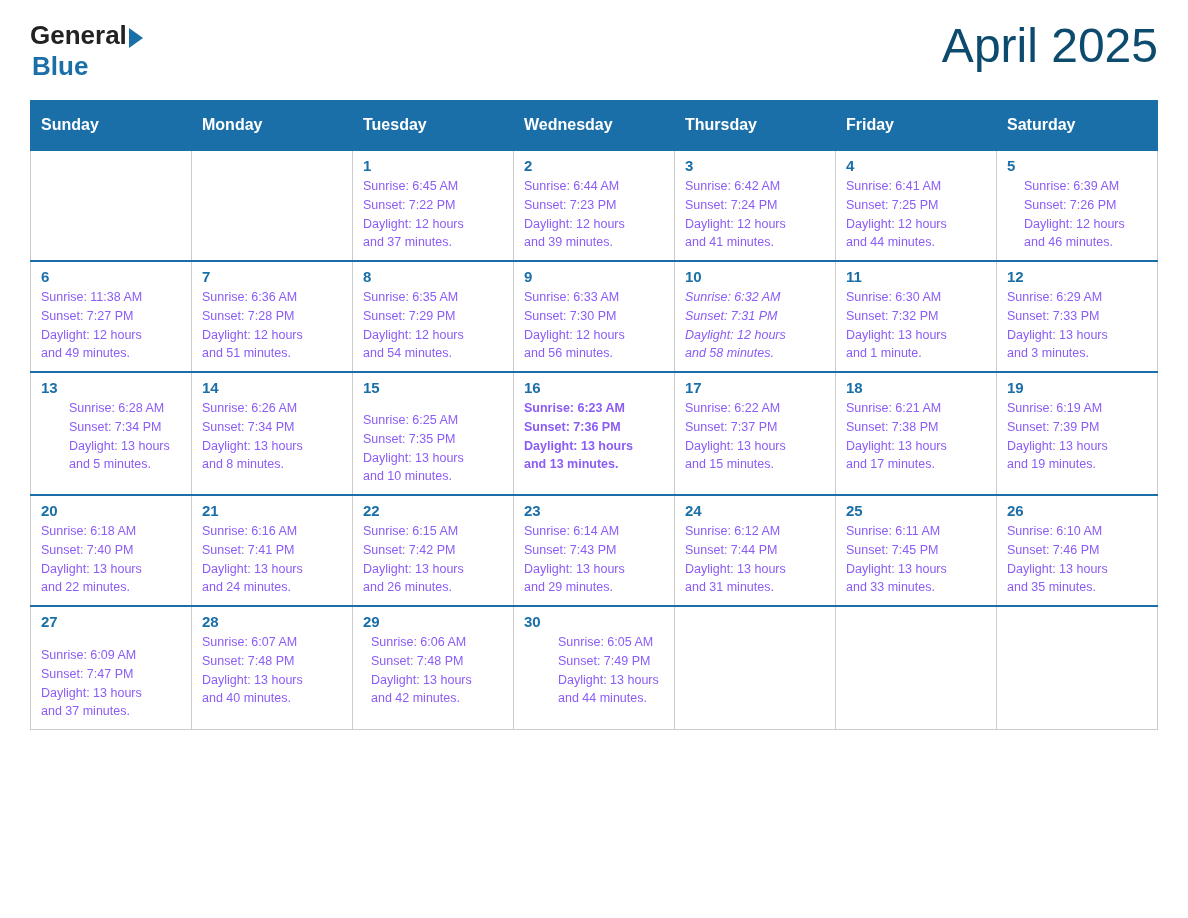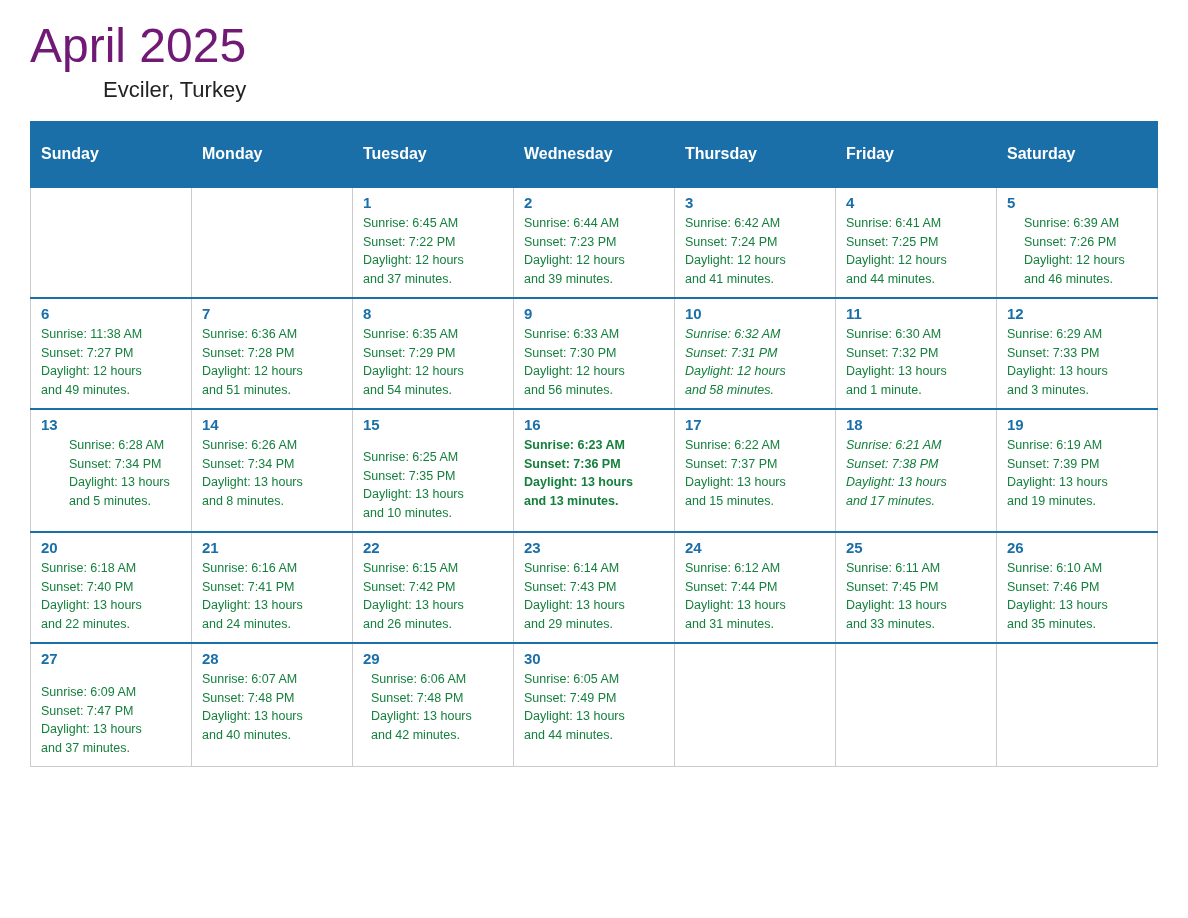--- a/index.html
+++ b/index.html
@@ -45,38 +45,38 @@
       font-weight: bold;
       color: #1a6fa8;
       margin-left: 2px;
     }
     .title-block {
       text-align: right;
     }
     .month-title {
       font-size: 48px;
       font-weight: normal;
-      color: #701a75;
+      color: #0c4a6e;
       line-height: 1.1;
     }
     .location-title {
       font-size: 22px;
       color: #222;
       margin-top: 4px;
     }
     .calendar {
       width: 100%;
       border-collapse: collapse;
     }
     .calendar th {
       background: #1a6fa8;
       color: #fff;
       font-size: 16px;
       font-weight: bold;
-      padding: 23px 10px;
+      padding: 15px 10px;
       text-align: left;
       border: 1px solid #1a6fa8;
     }
     .calendar td {
       vertical-align: top;
       border: 1px solid #ccc;
       padding: 6px 10px 8px 10px;
       width: 14.28%;
       min-height: 100px;
       font-size: 13px;
@@ -84,37 +84,43 @@
     }
     .day-number {
       font-size: 15px;
       font-weight: bold;
       color: #1a6fa8;
       display: block;
       margin-bottom: 3px;
     }
     .day-info {
       font-size: 12.5px;
-      color: #15803d;
+      color: #8b5cf6;
       line-height: 1.5;
     }
     .empty-cell {
       background: #fff;
     }
     tr.week-row td {
       border-top: 2px solid #1a6fa8;
     }
   </style>
 </head>
 <body>
 
 <div class="header">
+  <div class="logo">
+    <div class="logo-top">
+      <span class="logo-text-general">General</span>
+      <div class="logo-arrow"></div>
+    </div>
+    <span class="logo-text-blue" style="margin-left:2px;">Blue</span>
+  </div>
   <div class="title-block">
     <div class="month-title">April 2025</div>
-    <div class="location-title">Evciler, Turkey</div>
   </div>
 </div>
 
 <table class="calendar">
   <thead>
     <tr>
     <th>Sunday</th>
         <th>Monday</th>
         <th>Tuesday</th>
         <th>Wednesday</th>
@@ -245,21 +251,21 @@
         </td>
         <td>
           <span class="day-number">17</span>
           <div class="day-info" style="white-space: pre-line;">Sunrise: 6:22 AM
 Sunset: 7:37 PM
 Daylight: 13 hours
 and 15 minutes.</div>
         </td>
         <td>
           <span class="day-number">18</span>
-          <div class="day-info" style="white-space: pre-line; font-style: italic;">Sunrise: 6:21 AM
+          <div class="day-info" style="white-space: pre-line;">Sunrise: 6:21 AM
 Sunset: 7:38 PM
 Daylight: 13 hours
 and 17 minutes.</div>
         </td>
         <td>
           <span class="day-number">19</span>
           <div class="day-info" style="white-space: pre-line;">Sunrise: 6:19 AM
 Sunset: 7:39 PM
 Daylight: 13 hours
 and 19 minutes.</div>
@@ -333,21 +339,21 @@
         </td>
         <td>
           <span class="day-number">29</span>
           <div class="day-info" style="white-space: pre-line; margin-left: 8px;">Sunrise: 6:06 AM
 Sunset: 7:48 PM
 Daylight: 13 hours
 and 42 minutes.</div>
         </td>
         <td>
           <span class="day-number">30</span>
-          <div class="day-info" style="white-space: pre-line;">Sunrise: 6:05 AM
+          <div class="day-info" style="white-space: pre-line; margin-left: 34px;">Sunrise: 6:05 AM
 Sunset: 7:49 PM
 Daylight: 13 hours
 and 44 minutes.</div>
         </td>
         <td class="empty-cell"></td>
         <td class="empty-cell"></td>
         <td class="empty-cell"></td>
       </tr>
     </tbody>
 </table>

